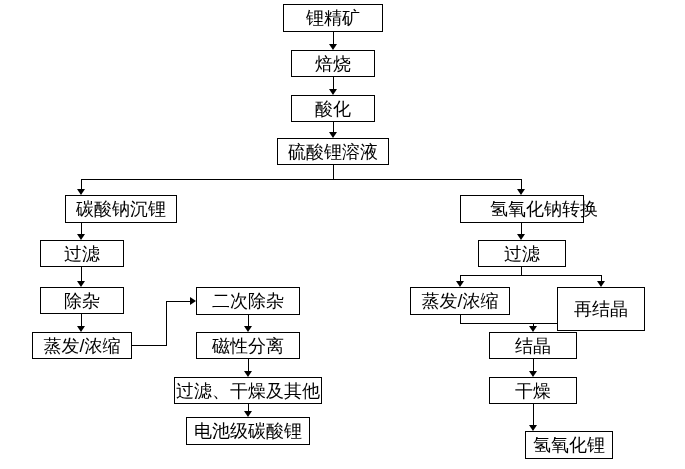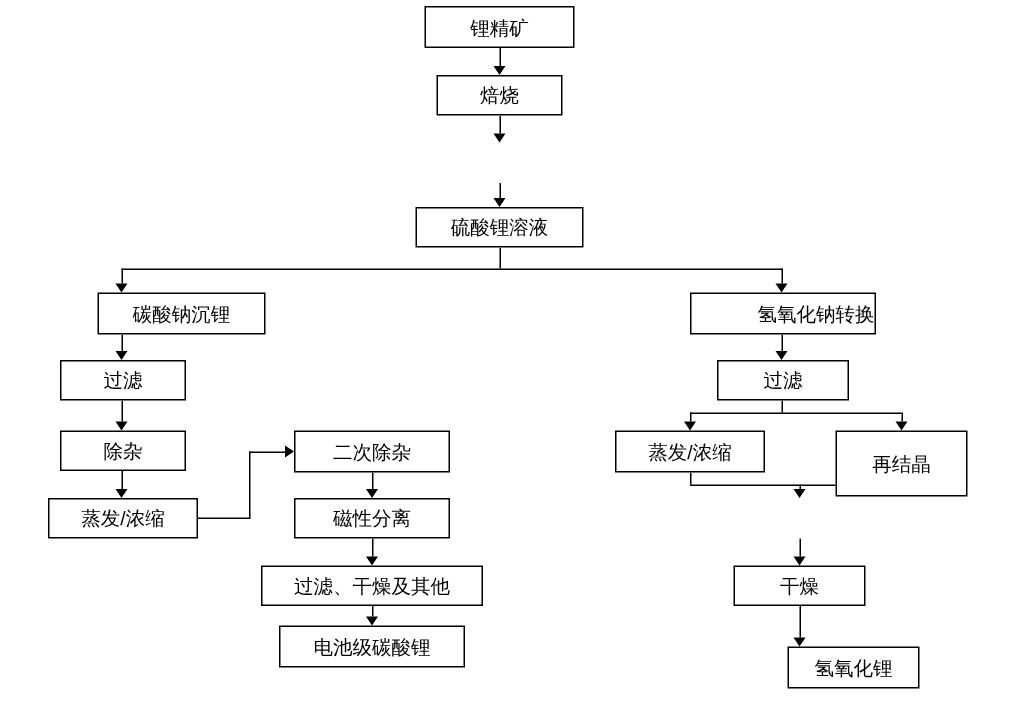--- a/index.html
+++ b/index.html
@@ -16,21 +16,21 @@
     height: 469px;
     background: #ffffff;
     overflow: hidden;
   }
   .node {
     position: absolute;
     box-sizing: border-box;
     border: 1px solid #000000;
     background: #ffffff;
     color: #000000;
-    font-size: 13px;
+    font-size: 18px;
     line-height: 1;
     display: flex;
     align-items: center;
     justify-content: center;
     text-align: center;
     white-space: nowrap;
     z-index: 2;
   }
   .edge {
     position: absolute;
@@ -121,20 +121,23 @@
 
   <div class="edge v" style="left:533px; top:404px; height:21px;"></div>
   <div class="arrow down" style="left:529px; top:425px;"></div>
 
   <div class="node" style="left:283px; top:4px; width:100px; height:28px;">
     <span>锂精矿</span>
   </div>
   <div class="node" style="left:291px; top:50px; width:84px; height:27px;">
     <span>焙烧</span>
   </div>
+  <div class="node" style="left:291px; top:95px; width:84px; height:27px;">
+    <span>酸化</span>
+  </div>
   <div class="node" style="left:277px; top:138px; width:112px; height:27px;">
     <span>硫酸锂溶液</span>
   </div>
   <div class="node" style="left:26px; top:195px; width:112px; height:28px;margin-left:39px;">
     <span>碳酸钠沉锂</span>
   </div>
   <div class="node" style="left:460px; top:195px; width:124px; height:28px;padding-left:44px;">
     <span>氢氧化钠转换</span>
   </div>
   <div class="node" style="left:40px; top:240px; width:84px; height:27px;">
@@ -160,20 +163,23 @@
   </div>
   <div class="node" style="left:196px; top:332px; width:104px; height:27px;">
     <span>磁性分离</span>
   </div>
   <div class="node" style="left:174px; top:377px; width:148px; height:27px;">
     <span>过滤、干燥及其他</span>
   </div>
   <div class="node" style="left:186px; top:417px; width:124px; height:28px;">
     <span>电池级碳酸锂</span>
   </div>
+  <div class="node" style="left:489px; top:332px; width:88px; height:27px;">
+    <span>结晶</span>
+  </div>
   <div class="node" style="left:489px; top:377px; width:88px; height:27px;">
     <span>干燥</span>
   </div>
   <div class="node" style="left:489px; top:431px; width:88px; height:28px;margin-left:36px;">
     <span>氢氧化锂</span>
   </div>
 
 </div>
 
 </body></html>

